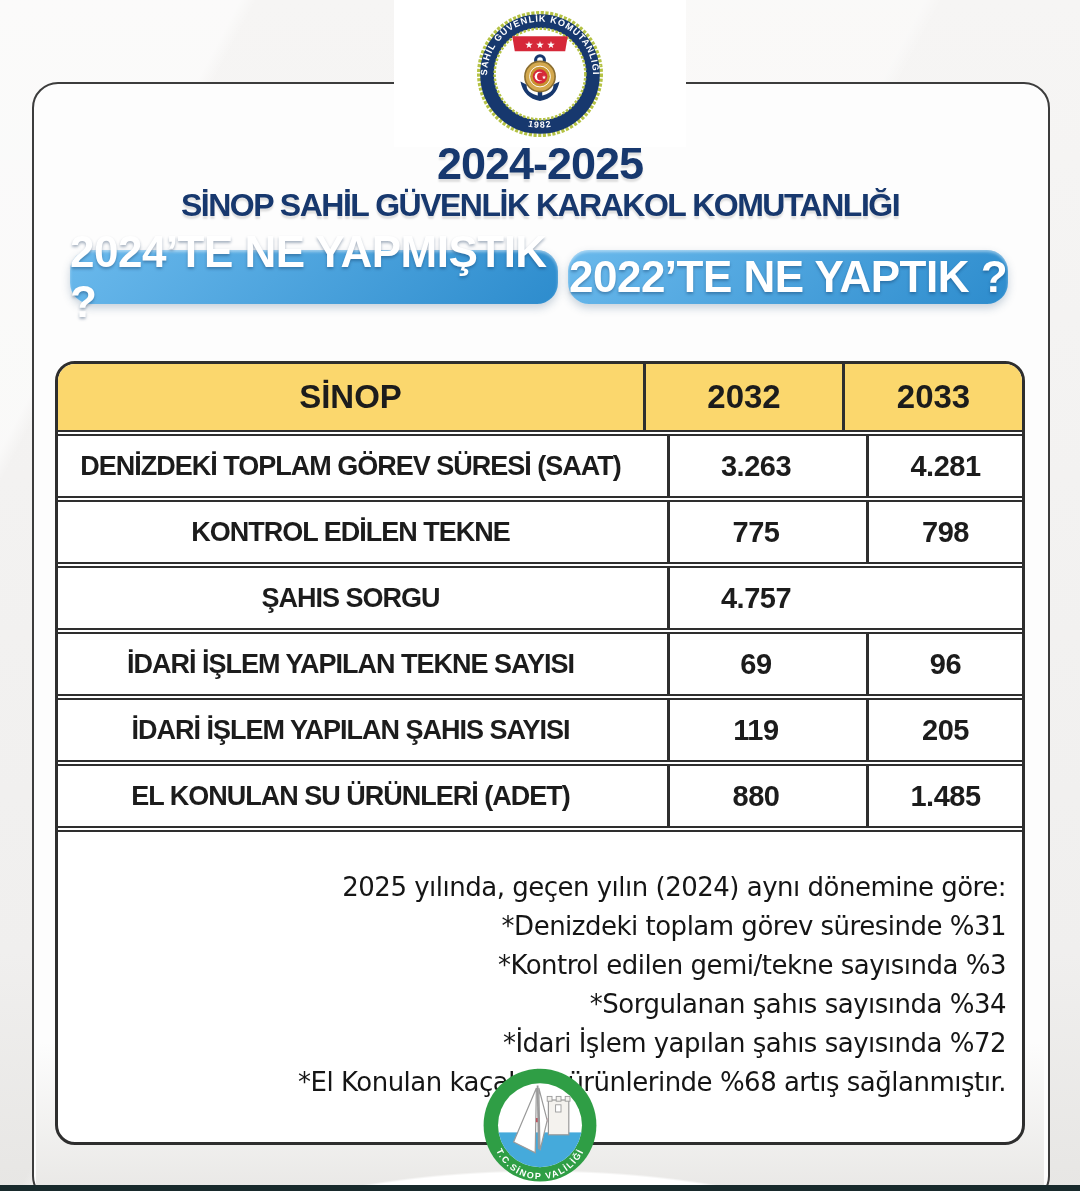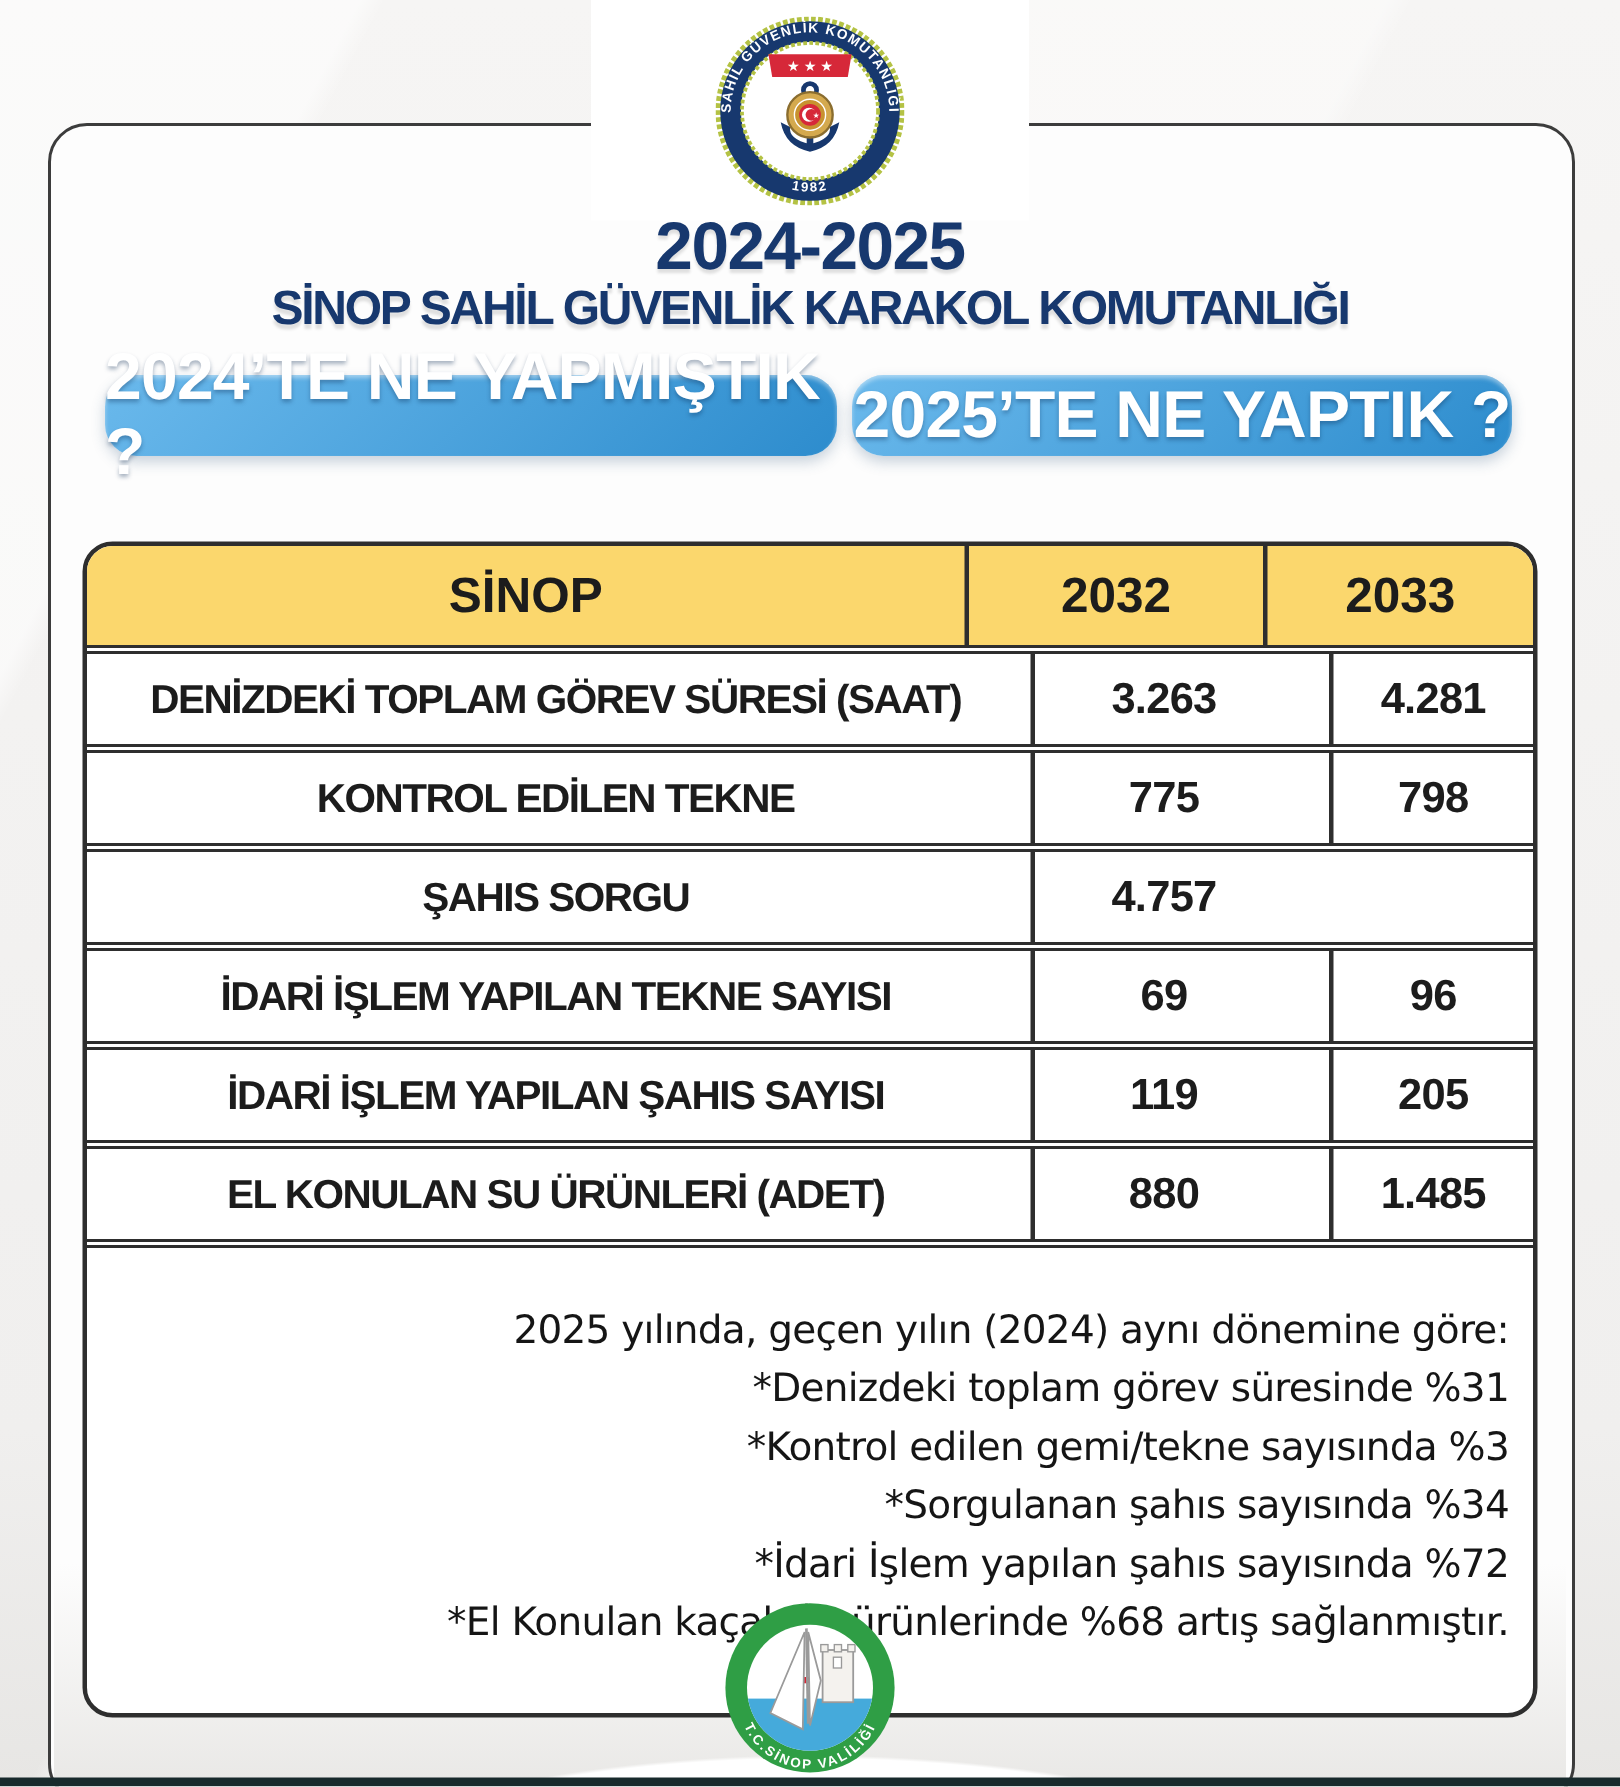--- a/index.html
+++ b/index.html
@@ -62,21 +62,21 @@
   .trow{ display:grid; grid-template-columns:585px 199px 1fr; }
   .trow.header{ background:var(--yellow); }
   .cell{
     display:flex; align-items:center; justify-content:center;
     height:60px; color:var(--ink); white-space:nowrap; overflow:hidden;
   }
   .header .cell{ height:66px; font-weight:700; font-size:33px; letter-spacing:0; }
   .cell.v2024, .cell.v2025{ border-left:3px solid var(--tborder); }
   .cell.label{ font-weight:700; font-size:27px; letter-spacing:-1px; }
   .cell.value{ font-weight:700; font-size:29px; letter-spacing:-0.5px;margin-left:24px; }
-  .trow + .trow{ border-top:6px double var(--tborder);padding-left:20px; }
+  .trow + .trow{ border-top:6px double var(--tborder); }
   .summary{
     border-top:6px double var(--tborder);
     padding:36px 16px 40px 16px; text-align:right;
     font-family:"DejaVu Sans","Liberation Sans",sans-serif;
     font-size:26px; line-height:1.5; color:#151515; font-weight:500;
     letter-spacing:-0.5px;
   }
   .bottom-logo{
     position:absolute; left:50%; transform:translateX(-50%); top:1068px;
     width:120px; height:130px; z-index:5;
@@ -130,21 +130,21 @@
         <circle cx="1.5" cy="4" r="6.2" class="f-red"></circle>
         <text x="6.5" y="7.5" text-anchor="middle" font-size="8" fill="#ffffff">★</text>
       </g>
     </svg>
   </div>
 
   <div class="title1">2024-2025</div>
   <div class="title2">SİNOP SAHİL GÜVENLİK KARAKOL KOMUTANLIĞI</div>
 
   <div class="btn btn1">2024’TE NE YAPMIŞTIK ?</div>
-  <div class="btn btn2">2025’TE NE YAPTIK ?</div>
+  <div class="btn btn2">2022’TE NE YAPTIK ?</div>
 
   <div class="tablebox">
     <div class="trow header">
       <div class="cell">SİNOP</div>
       <div class="cell v2024">2032</div>
       <div class="cell v2025">2033</div>
     </div>
 
     <div class="trow">
       <div class="cell label">DENİZDEKİ TOPLAM GÖREV SÜRESİ (SAAT)</div>

